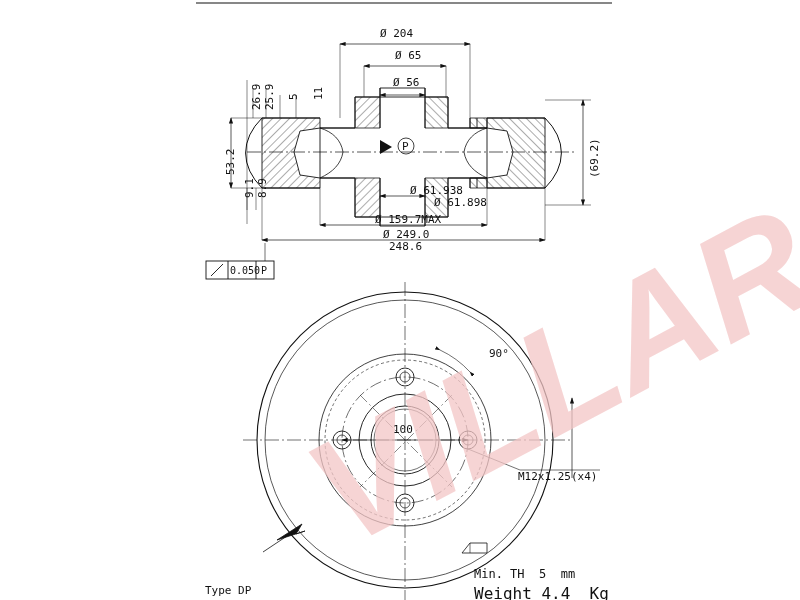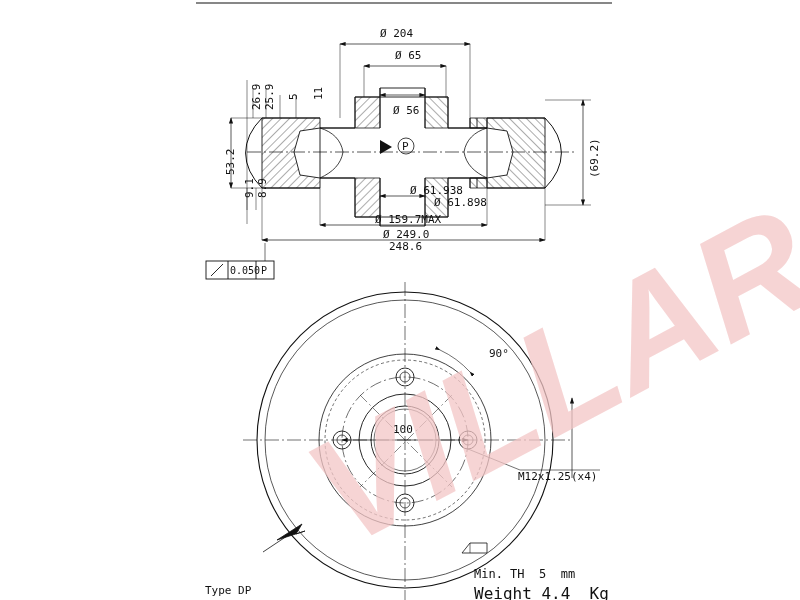--- a/index.html
+++ b/index.html
@@ -173,21 +173,21 @@
 
       <path d="M462,553 L470,543 L487,543 L487,553 Z" stroke-width="0.8"></path>
       <line x1="470" y1="543" x2="470" y2="553" stroke-width="0.6"></line>
     </g>
   </svg>
 
   <div class="wm" style="left:290px;top:290px;font-size:150px;transform:rotate(-28deg);">VILLAR</div>
 
   <div class="lbl" style="left:380px;top:27px;">Ø 204</div>
   <div class="lbl" style="left:395px;top:49px;text-align:center;">Ø 65</div>
-  <div class="lbl" style="left:393px;top:76px;margin-top:28px;">Ø 56</div>
+  <div class="lbl" style="left:393px;top:76px;">Ø 56</div>
 
   <div class="lbl vert" style="left:250px;top:110px;">26.9</div>
   <div class="lbl vert" style="left:263px;top:110px;">25.9</div>
   <div class="lbl vert" style="left:287px;top:100px;">5</div>
   <div class="lbl vert" style="left:312px;top:100px;">11</div>
   <div class="lbl vert" style="left:224px;top:175px;">53.2</div>
   <div class="lbl vert" style="left:243px;top:198px;">9.1</div>
   <div class="lbl vert" style="left:256px;top:198px;">8.9</div>
 
   <div class="lbl vert" style="left:588px;top:178px;">(69.2)</div>

